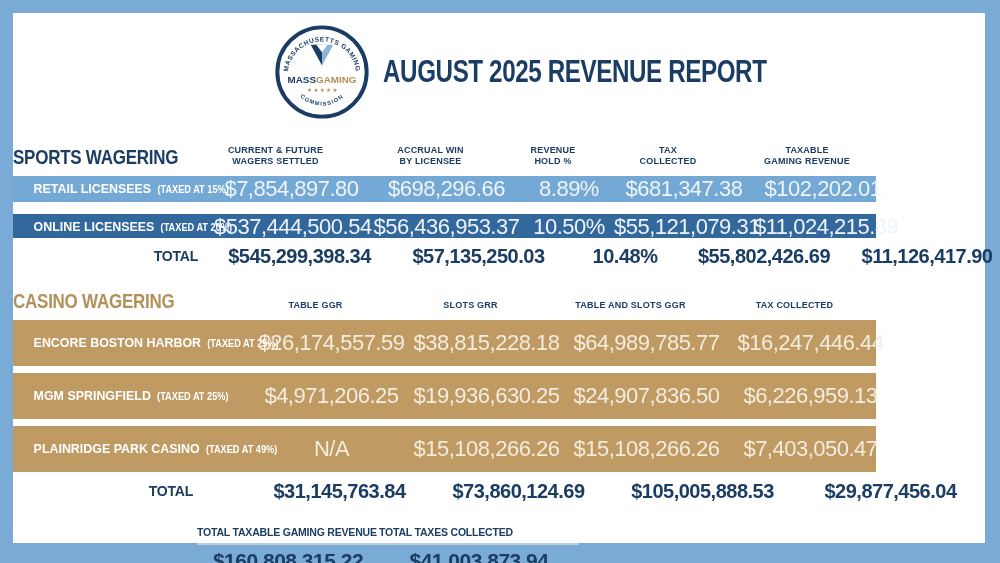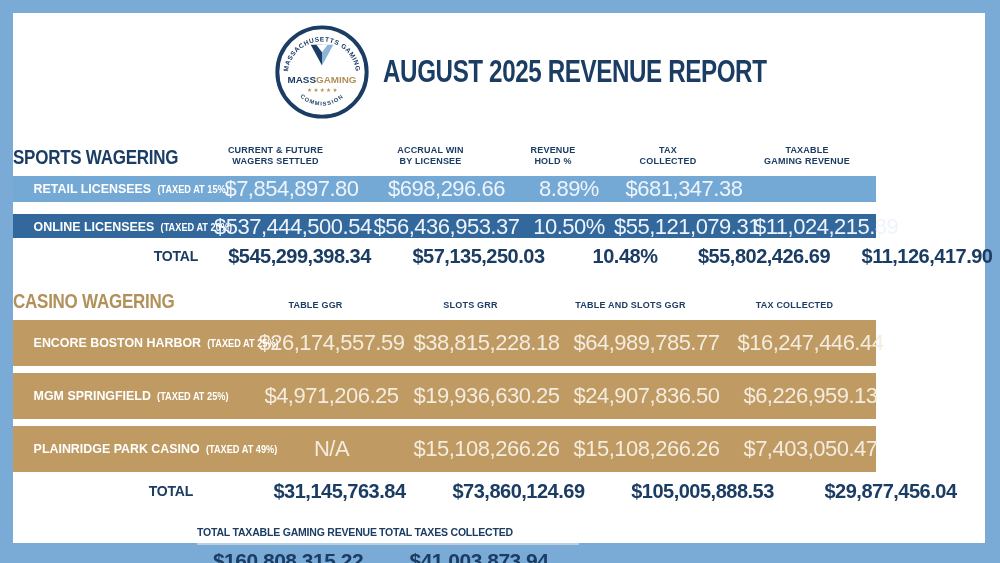--- a/index.html
+++ b/index.html
@@ -144,20 +144,21 @@
 
       <div class="sports-grid data-row row-blue-light">
         <div class="row-label">
           <span>RETAIL LICENSEES</span>
           <span class="note">(TAXED AT 15%)</span>
         </div>
         <div class="val">$7,854,897.80</div>
         <div class="val">$698,296.66</div>
         <div class="val">8.89%</div>
         <div class="val">$681,347.38</div>
+        <div class="val">$102,202.01</div>
       </div>
 
       <div class="sports-grid data-row row-blue-dark">
         <div class="row-label">
           <span>ONLINE LICENSEES</span>
           <span class="note">(TAXED AT 20%)</span>
         </div>
         <div class="val">$537,444,500.54</div>
         <div class="val">$56,436,953.37</div>
         <div class="val">10.50%</div>

